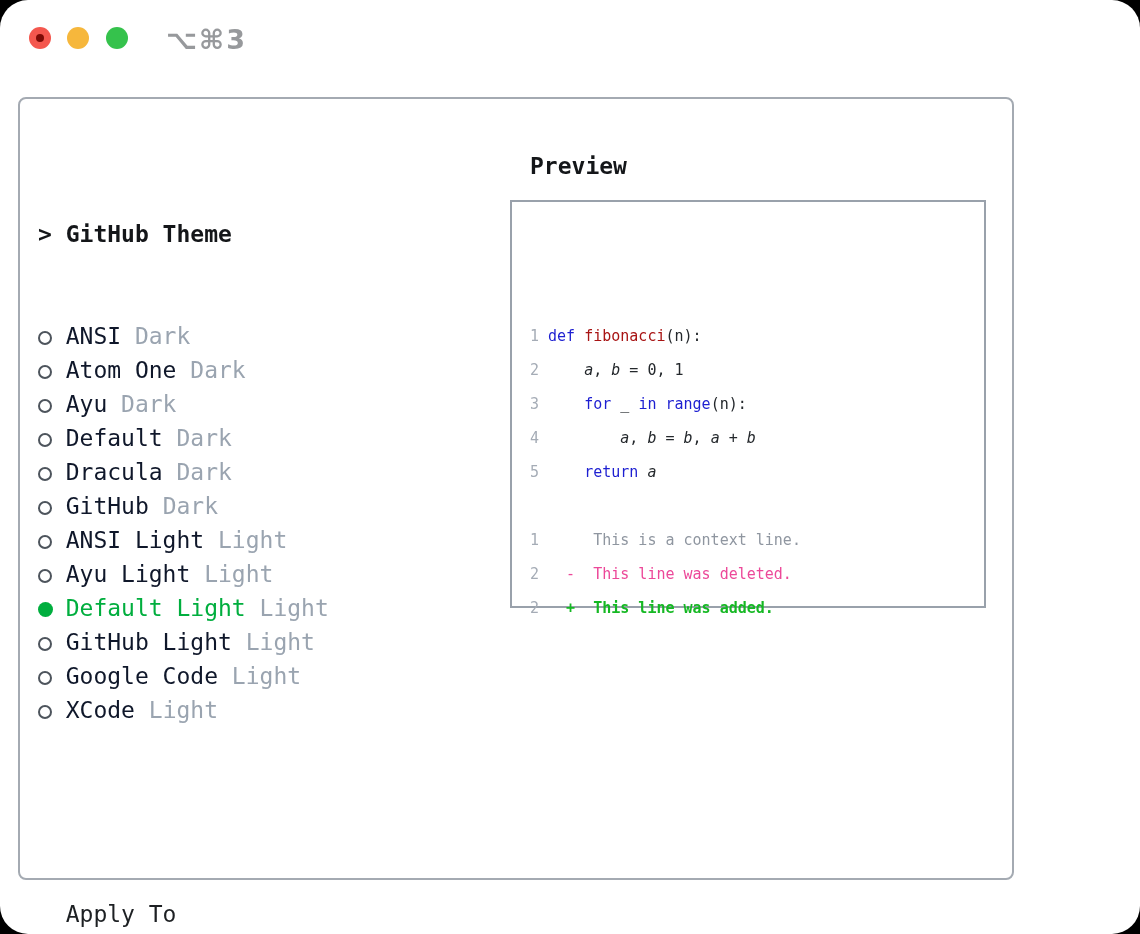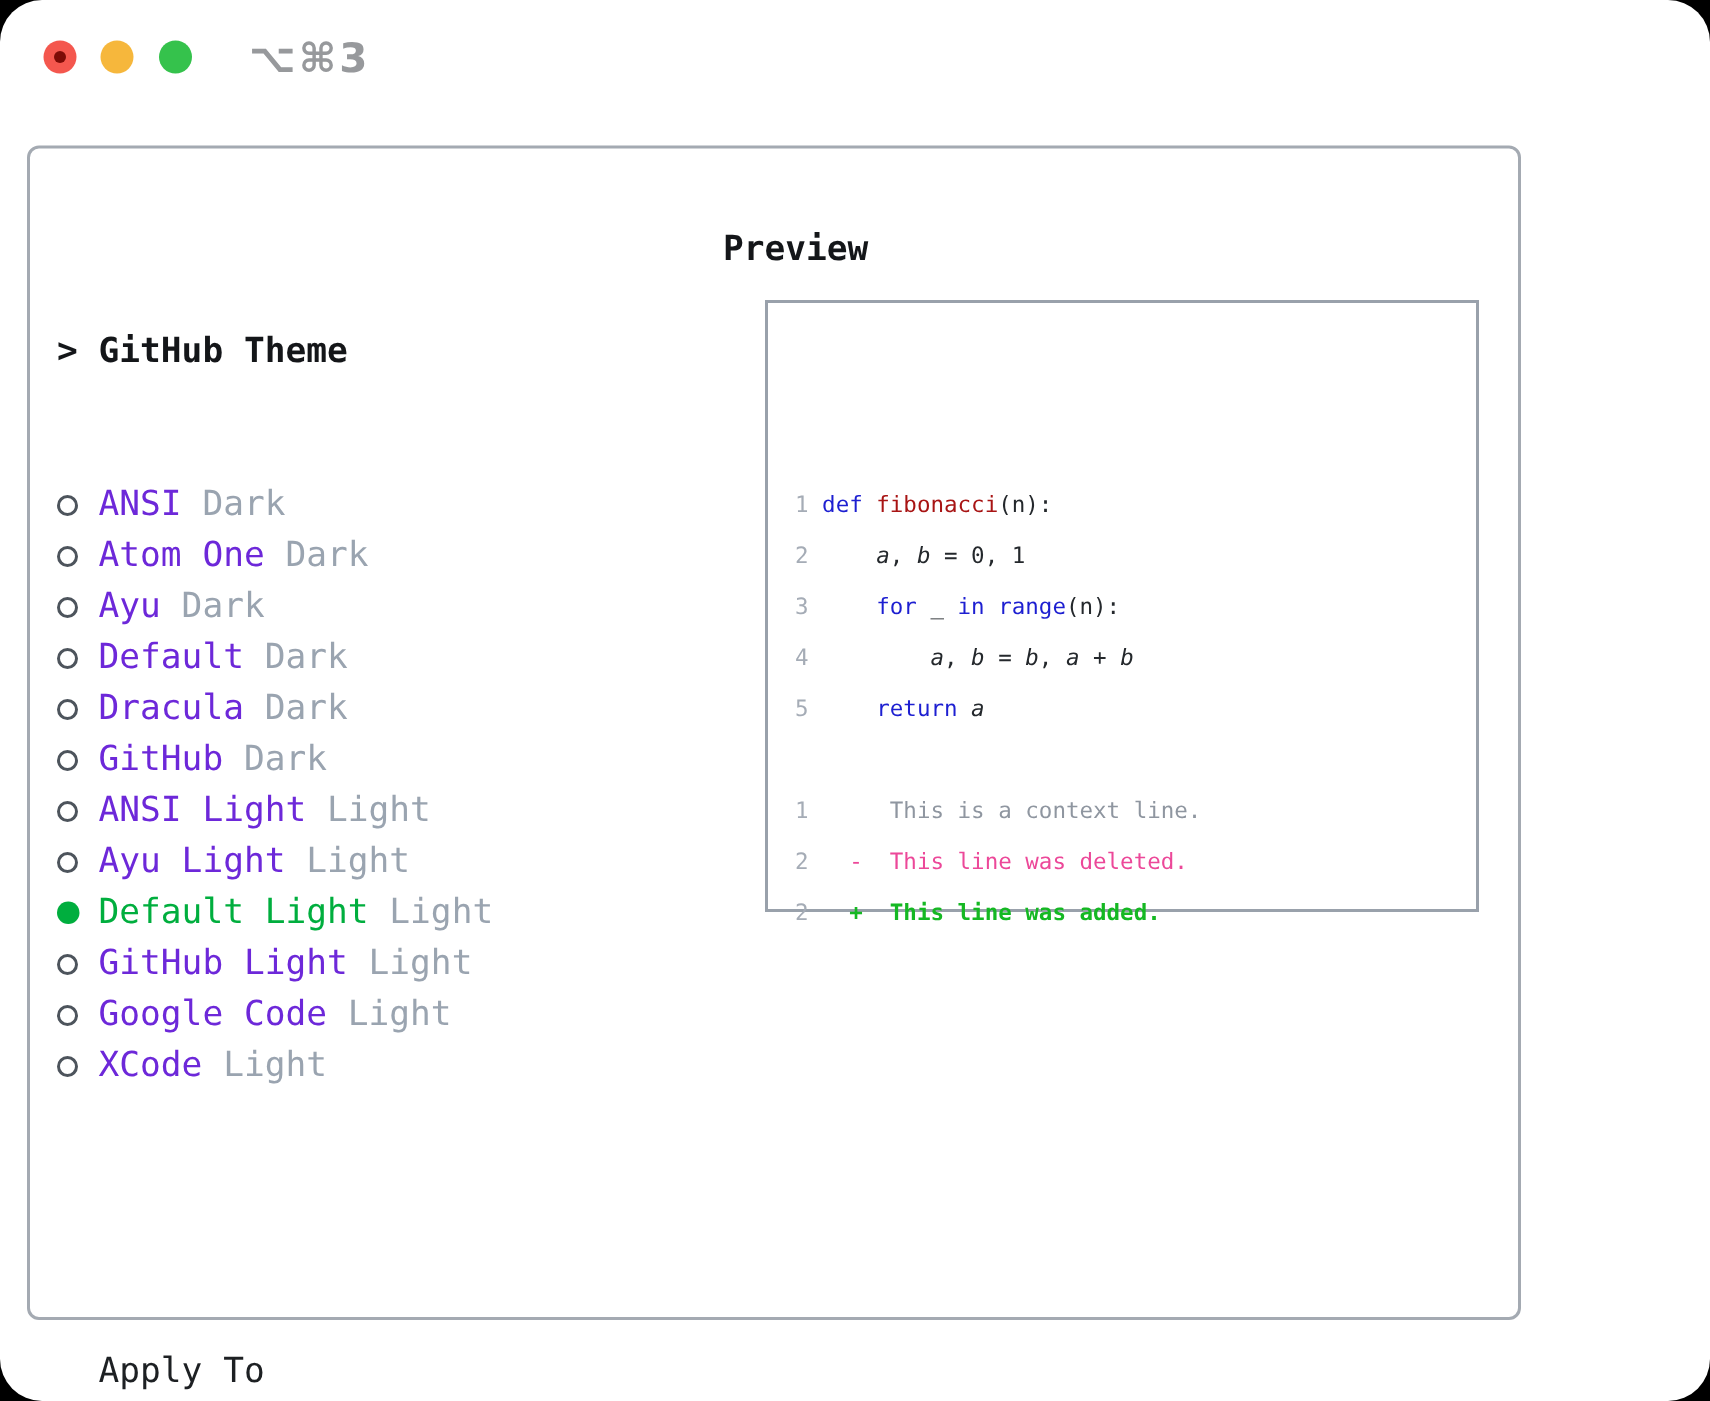--- a/index.html
+++ b/index.html
@@ -39,28 +39,28 @@
   .marker .ring {
     display:inline-block; width:14px; height:14px; border:2px solid #4d545c;
     border-radius:50%; vertical-align:-1px;
   }
   .marker .dot-filled {
     display:inline-block; width:15px; height:15px; background:#00ae3e;
     border-radius:50%; vertical-align:-1px;
   }
   .row.header { font-weight:bold; color:#141619; }
   .prompt { display:inline-block; width:2ch; font-weight:bold; color:#141619; }
-  .name { color:#6d28d9; }
+  .name { color:#0f172a; }
   .row.selected .name { color:#00ae3e; }
   .tag { color:#9aa4b0; margin-left:1ch; }
   .row.subheader { color:#1d2023; }
   .spacer { height:34px; }
   
   .preview-label {
-    position:absolute; left:462px; top:50px;
+    position:absolute; left:510px; top:50px;
     font-size:23px; line-height:34px; font-weight:bold; color:#141619;
   }
   .preview-box {
     position:absolute; left:490px; top:101px; width:476px; height:408px;
     border:2px solid #99a1ab; background:#fff;
     padding:49px 0 0 18px;
     font-size:15px; line-height:34px; white-space:pre;
   }
   .crow { height:34px; }
   .ln  { color:#a5acb6; }

